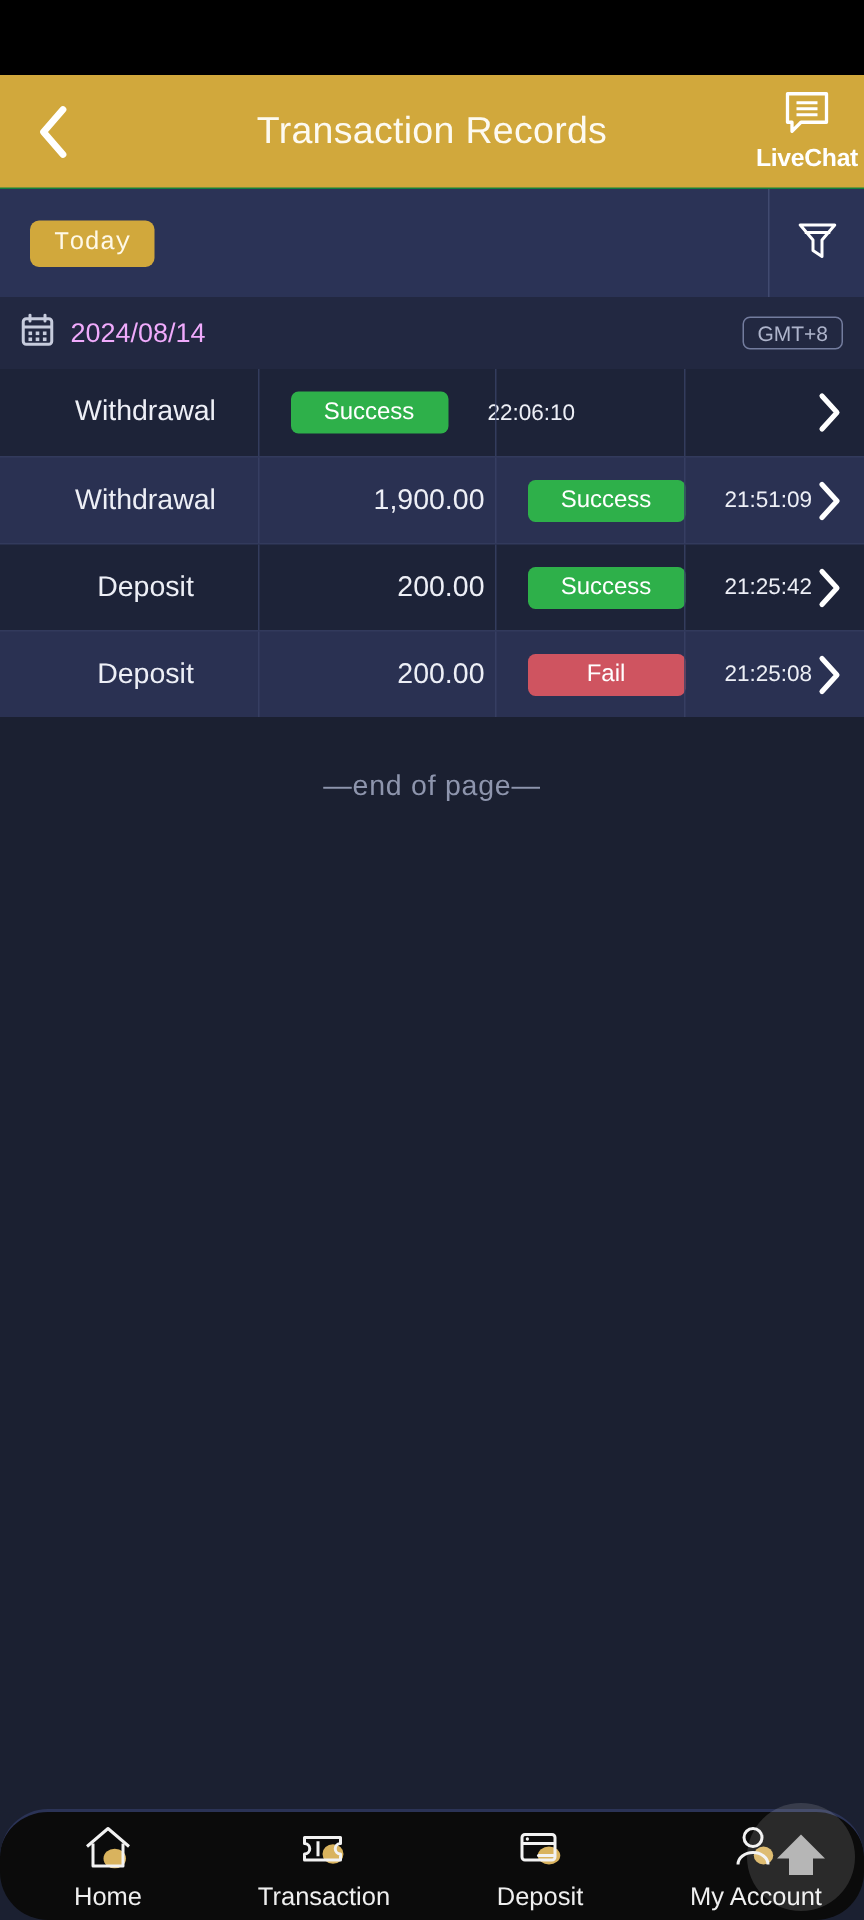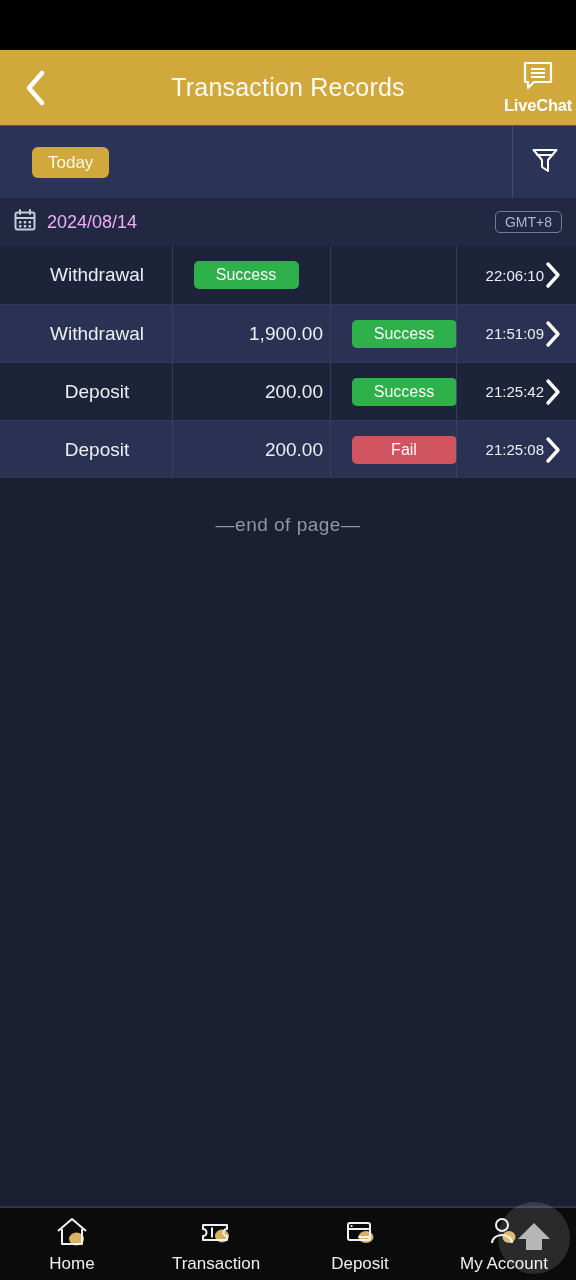--- a/index.html
+++ b/index.html
@@ -38,21 +38,21 @@
   .livechat .lc-label {
     font-size:16.5px; color:#ffffff; font-weight:bold; margin-top:1px;
     white-space:nowrap; letter-spacing:-.2px;
   }
 
   
   .filter-bar {
     height:72px; background:#2b3356; display:flex; align-items:center;
     position:relative;
   }
-  .chip-row { padding-left:32px; display:flex; gap:10px; }
+  .chip-row { padding-left:20px; display:flex; gap:10px;font-family:Liberation Mono, monospace; }
   .chip {
     background:#d1a83c; color:#fff9e8; font-size:17px;
     padding:7px 16px; border-radius:6px; cursor:pointer;
     line-height:1;
   }
   .filter-icon-wrap {
     position:absolute; right:0; top:0; bottom:0; width:64px;
     display:flex; align-items:center; justify-content:center;
     border-left:1px solid #414a70; cursor:pointer;
   }
@@ -89,21 +89,21 @@
     height:58px; display:flex; align-items:center; position:relative;
     cursor:pointer; color:#edeff6; font-size:19px;padding-left:11px;
   }
   .txn-row.even { background:#1d2338; }
   .txn-row.odd  { background:#2a3152; }
   .txn-row + .txn-row { border-top:1px solid #323a5c; }
   .cell { height:100%; display:flex; align-items:center; }
   .cell-type   { width:172px; justify-content:center; }
   .cell-amount { width:158px; justify-content:flex-end; padding-right:18px; }
   .cell-status { width:126px; justify-content:center; }
-  .cell-date   { flex:1; display:flex; align-items:center; justify-content:flex-end;
+  .cell-date   { flex:1; display:flex; align-items:center; justify-content:space-between;
                  padding-left:16px; padding-right:14px; font-size:15px; }
   .row-div { position:absolute; top:0; bottom:0; width:1px; background:#3a4266; opacity:.8; }
   .badge {
     display:inline-block; border-radius:5px; color:#ffffff;
     font-size:16px; padding:6px 0; width:105px; text-align:center; line-height:1;
   }
   .badge-success { background:#2eb04a; }
   .badge-fail    { background:#cf5460; }
   .chev { display:flex; align-items:center; }
 
@@ -111,20 +111,21 @@
   .end-of-page {
     text-align:center; color:#8e95ad; font-size:19px;
     padding-top:36px; letter-spacing:.5px;
   }
 
   
   .bottom-nav {
     position:absolute; left:0; right:0; bottom:0; height:74px;
     background:#0b0b0b; display:flex; align-items:center;
     border-top:2px solid #2b3356;
+    border-radius:32px;
   }
   .nav-item {
     flex:1; display:flex; flex-direction:column; align-items:center;
     justify-content:center; gap:3px; cursor:pointer;
   }
   .nav-label { color:#efefef; font-size:17px; line-height:1; }
   .fab-top {
     position:absolute; right:6px; bottom:6px; width:72px; height:72px;
     border-radius:50%; background:rgba(255,255,255,.13);
     display:flex; align-items:center; justify-content:center; cursor:pointer;

